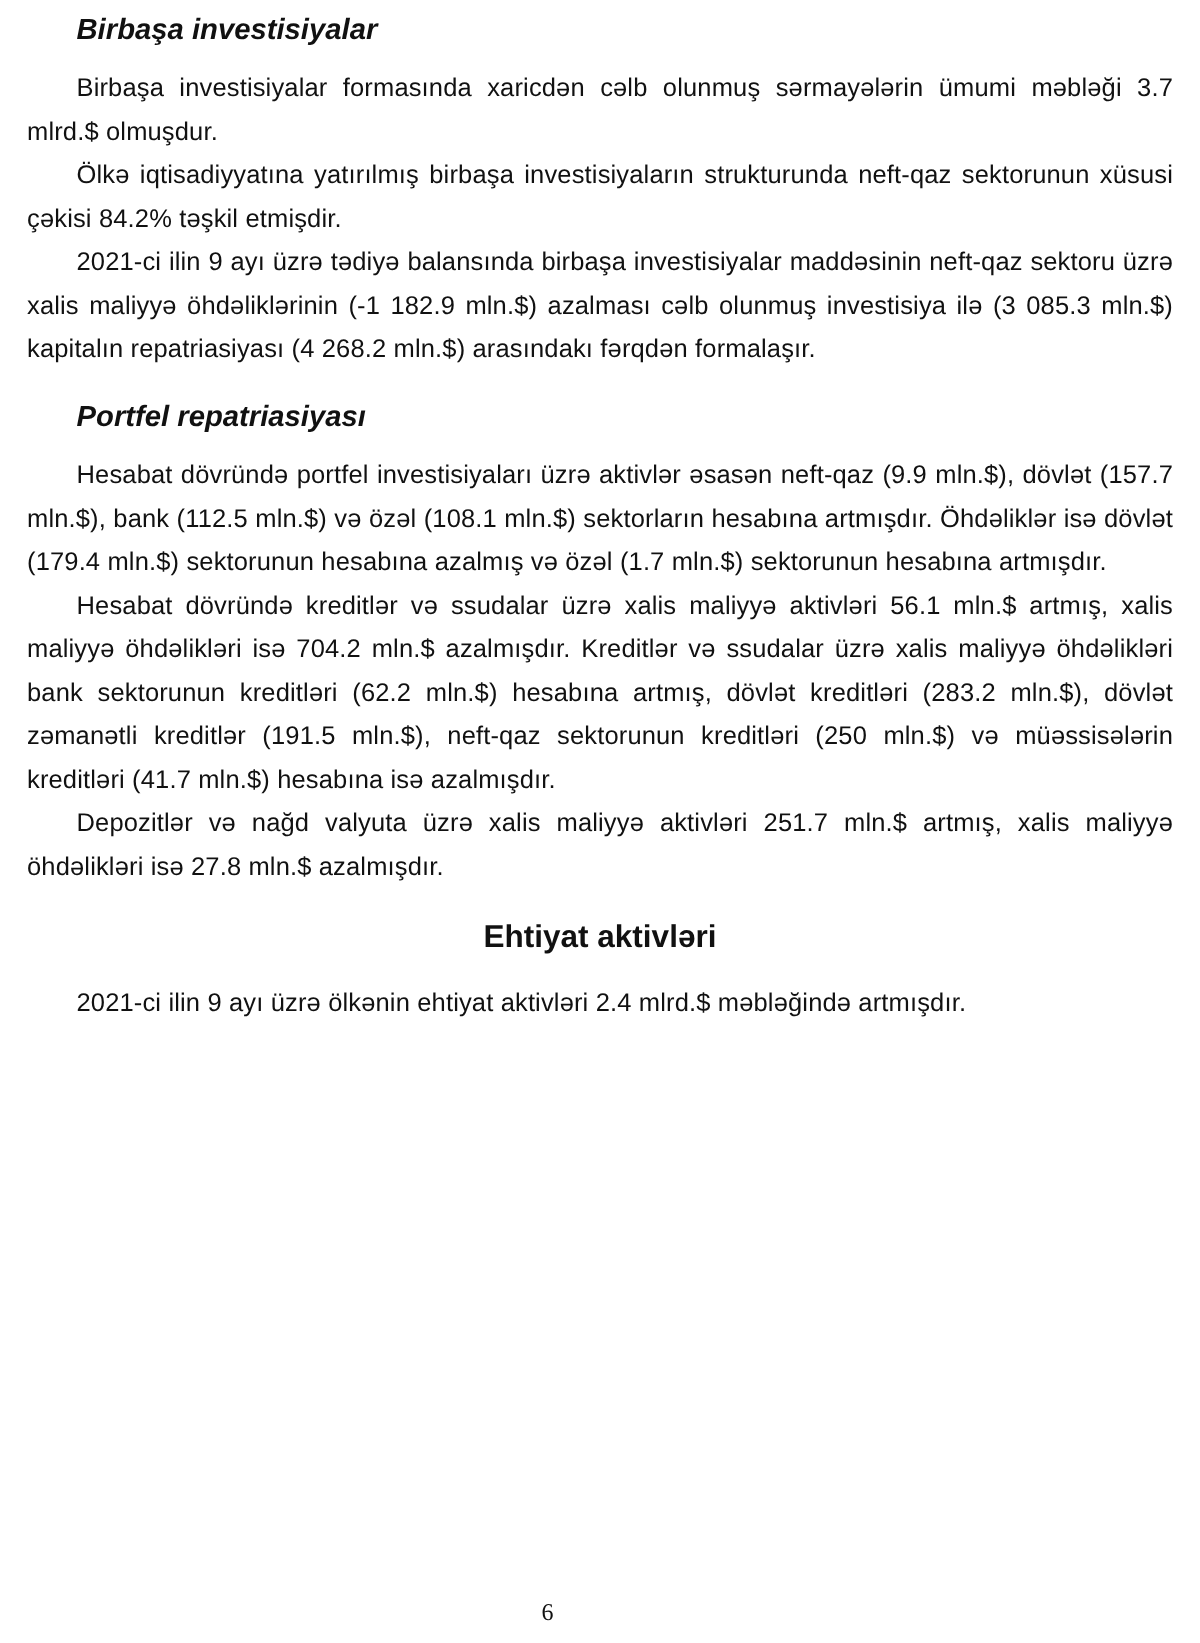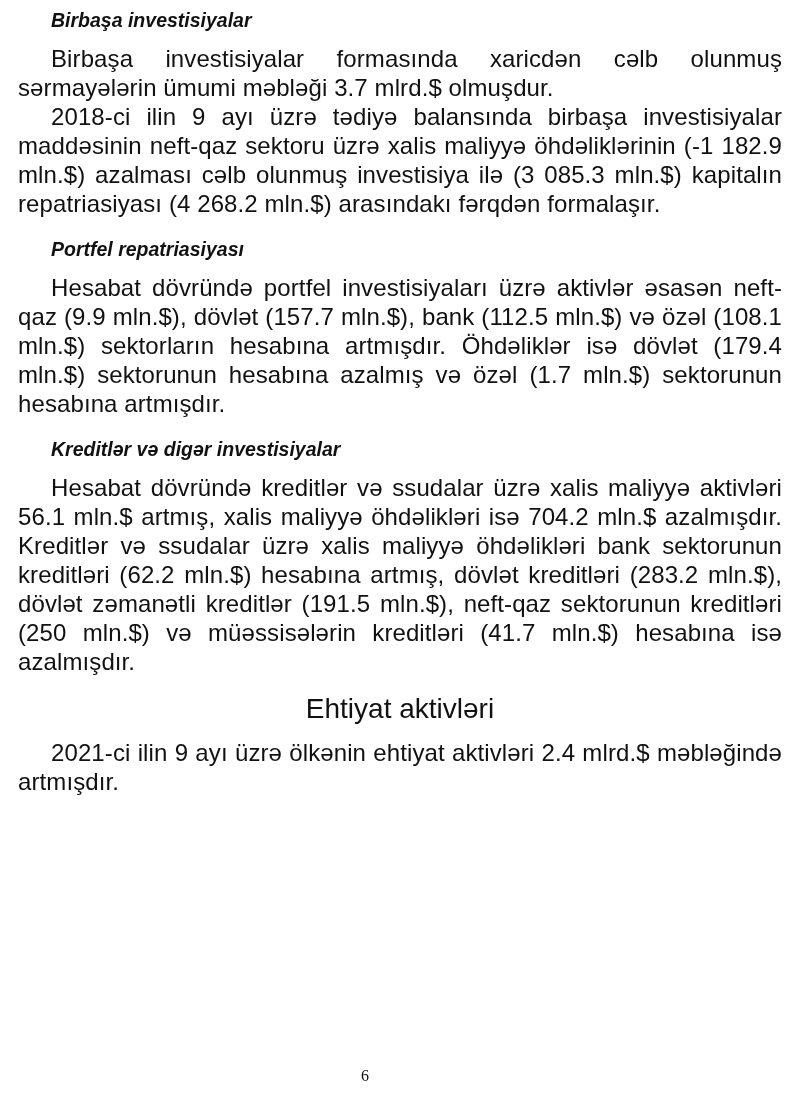--- a/index.html
+++ b/index.html
@@ -12,43 +12,43 @@
     width: 800px;
     height: 1095px;
     background: #ffffff;
     color: #111111;
     font-family: "Liberation Sans", sans-serif;
     box-sizing: border-box;
     padding: 6px 18px 0 18px;
     overflow: hidden;
   }
   .para {
-    font-size: 24px;
+    font-size: 17px;
     line-height: 29px;
     text-align: justify;
     text-align-last: left;
     text-indent: 33px;
     margin: 0;
     letter-spacing: 0.1px;
   }
   .side-heading {
     font-size: 19.5px;
     line-height: 29px;
     font-weight: bold;
     font-style: italic;
     text-indent: 33px;
     margin: 17px 0 9px 0;
   }
   .side-heading.first {
     margin-top: 0;
   }
   .center-heading {
-    font-size: 28px;
+    font-size: 21px;
     line-height: 33px;
-    font-weight: normal;
+    font-weight: bold;
     font-style: normal;
     text-align: center;
     text-indent: 0;
     margin: 16px 0 13px 0;
   }
   .page-footer {
     position: absolute;
     bottom: 10px;
     left: 0;
     right: 70px;
@@ -58,26 +58,27 @@
     color: #111111;
   }
 </style>
 </head>
 <body>
 
 <div class="page">
 
   <h2 class="side-heading first">Birbaşa investisiyalar</h2>
   <p class="para">Birbaşa investisiyalar formasında xaricdən cəlb olunmuş sərmayələrin ümumi məbləği 3.7 mlrd.$ olmuşdur.</p>
-  <p class="para">2018-ci ilin 9 ayı üzrə tədiyə balansında birbaşa investisiyalar maddəsinin neft-qaz sektoru üzrə xalis maliyyə öhdəliklərinin (-1 182.9 mln.$) azalması cəlb olunmuş investisiya ilə (3 085.3 mln.$) kapitalın repatriasiyası (4 268.2 mln.$) arasındakı fərqdən formalaşır.</p>
+  <p class="para">Ölkə iqtisadiyyatına yatırılmış birbaşa investisiyaların strukturunda neft-qaz sektorunun xüsusi çəkisi 84.2% təşkil etmişdir.</p>
+  <p class="para">2021-ci ilin 9 ayı üzrə tədiyə balansında birbaşa investisiyalar maddəsinin neft-qaz sektoru üzrə xalis maliyyə öhdəliklərinin (-1 182.9 mln.$) azalması cəlb olunmuş investisiya ilə (3 085.3 mln.$) kapitalın repatriasiyası (4 268.2 mln.$) arasındakı fərqdən formalaşır.</p>
 
   <h2 class="side-heading">Portfel repatriasiyası</h2>
   <p class="para">Hesabat dövründə portfel investisiyaları üzrə aktivlər əsasən neft-qaz (9.9 mln.$), dövlət (157.7 mln.$), bank (112.5 mln.$) və özəl (108.1 mln.$) sektorların hesabına artmışdır. Öhdəliklər isə dövlət (179.4 mln.$) sektorunun hesabına azalmış və özəl (1.7 mln.$) sektorunun hesabına artmışdır.</p>
 
-  <h2 class="side-heading">Kreditlər və digər investisiyalar</h2>
   <p class="para">Hesabat dövründə kreditlər və ssudalar üzrə xalis maliyyə aktivləri 56.1 mln.$ artmış, xalis maliyyə öhdəlikləri isə 704.2 mln.$ azalmışdır. Kreditlər və ssudalar üzrə xalis maliyyə öhdəlikləri bank sektorunun kreditləri (62.2 mln.$) hesabına artmış, dövlət kreditləri (283.2 mln.$), dövlət zəmanətli kreditlər (191.5 mln.$), neft-qaz sektorunun kreditləri (250 mln.$) və müəssisələrin kreditləri (41.7 mln.$) hesabına isə azalmışdır.</p>
+  <p class="para">Depozitlər və nağd valyuta üzrə xalis maliyyə aktivləri 251.7 mln.$ artmış, xalis maliyyə öhdəlikləri isə 27.8 mln.$ azalmışdır.</p>
 
   <h2 class="center-heading">Ehtiyat aktivləri</h2>
   <p class="para">2021-ci ilin 9 ayı üzrə ölkənin ehtiyat aktivləri 2.4 mlrd.$ məbləğində artmışdır.</p>
 
   <div class="page-footer">6</div>
 
 </div>
 
 </body></html>

